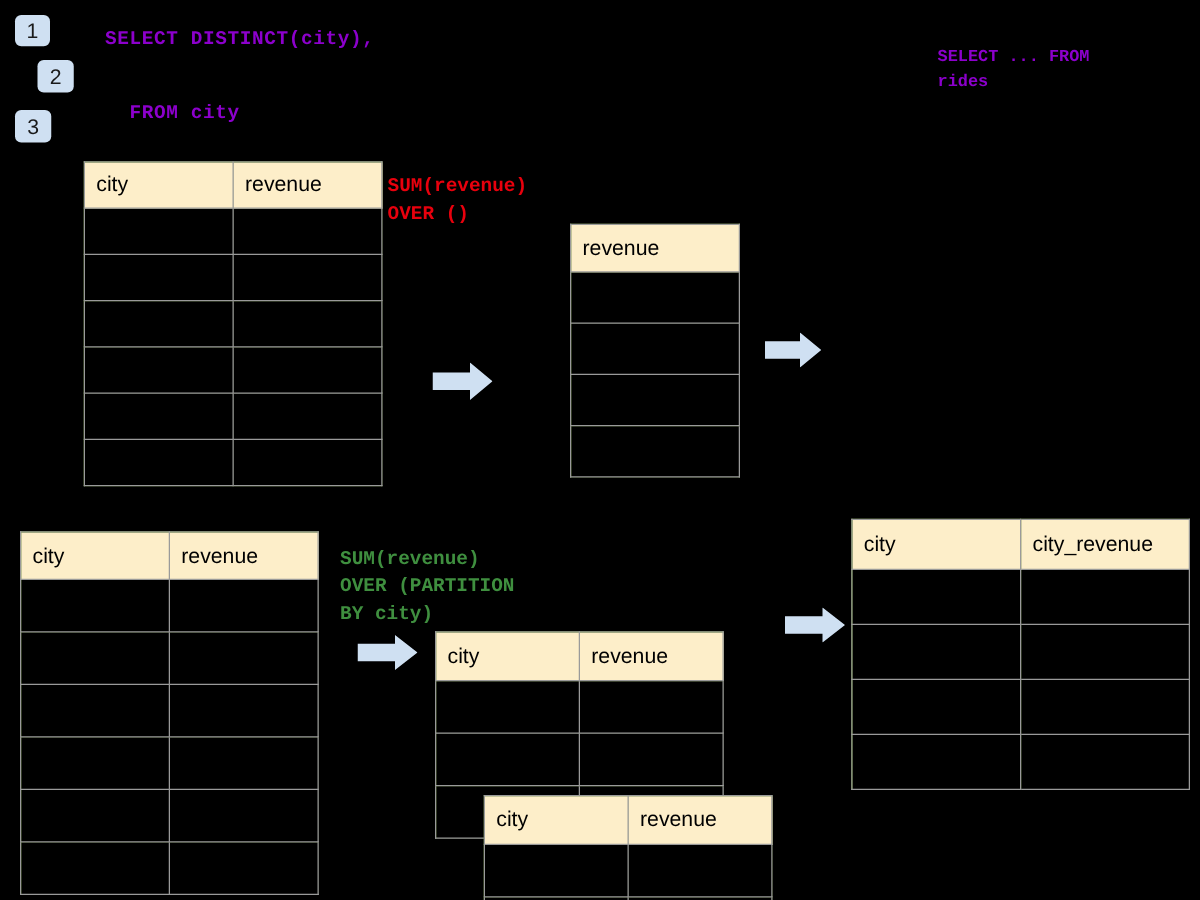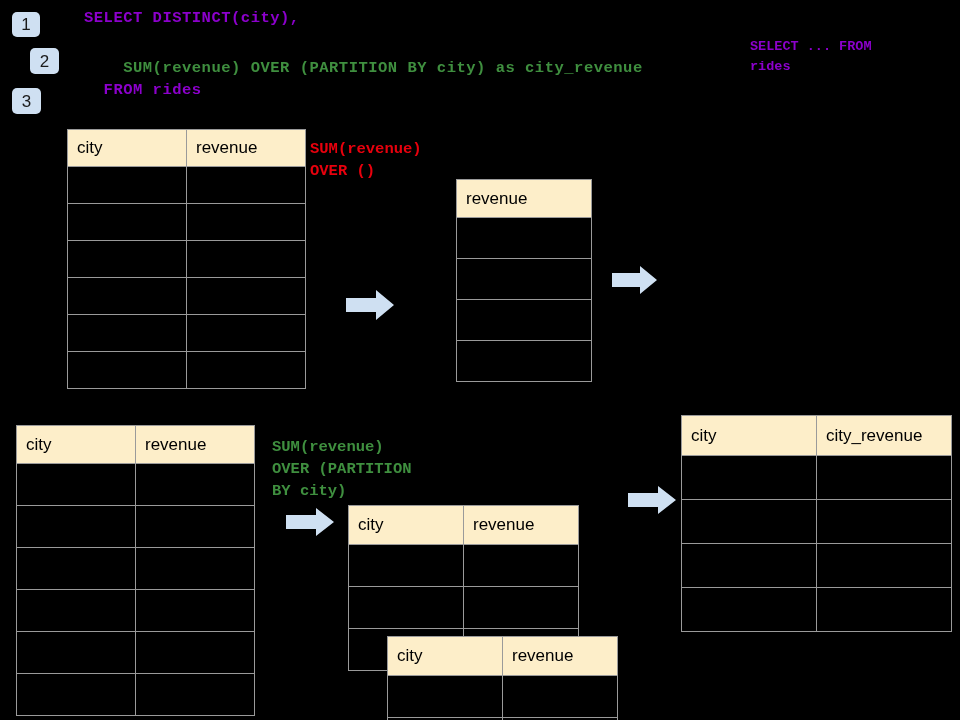--- a/index.html
+++ b/index.html
@@ -96,23 +96,22 @@
   <div class="badge" style="left:12px; top:12px; width:28px; height:25px;">
     <span>1</span>
   </div>
   <div class="badge" style="left:30px; top:48px; width:29px; height:26px;">
     <span>2</span>
   </div>
   <div class="badge" style="left:12px; top:88px; width:29px; height:26px;">
     <span>3</span>
   </div>
 
-  <div class="sql sql-purple" style="left:84px; top:7px;">SELECT DISTINCT(city),</div>
-  <div class="sql sql-green" style="left:84px; top:57px;">    SUM(revenue) OVER (PARTITION BY city) as city_revenue</div>
-  <div class="sql sql-purple" style="left:84px; top:79px;">  FROM rides</div>
+  <div class="sql sql-purple" style="left:84px; top:20px;">SELECT DISTINCT(city),</div>
+  <div class="sql sql-purple" style="left:84px; top:79px;">  FROM city</div>
 
   <div class="annot annot-purple" style="left:750px; top:37px; line-height:20px; font-size:13.5px;">SELECT ... FROM
 rides</div>
 
   <div class="annot annot-red" style="left:310px; top:138px;">SUM(revenue)
 OVER ()</div>
 
   <div class="annot annot-green" style="left:272px; top:436px;">SUM(revenue)
 OVER (PARTITION
 BY city)</div>

